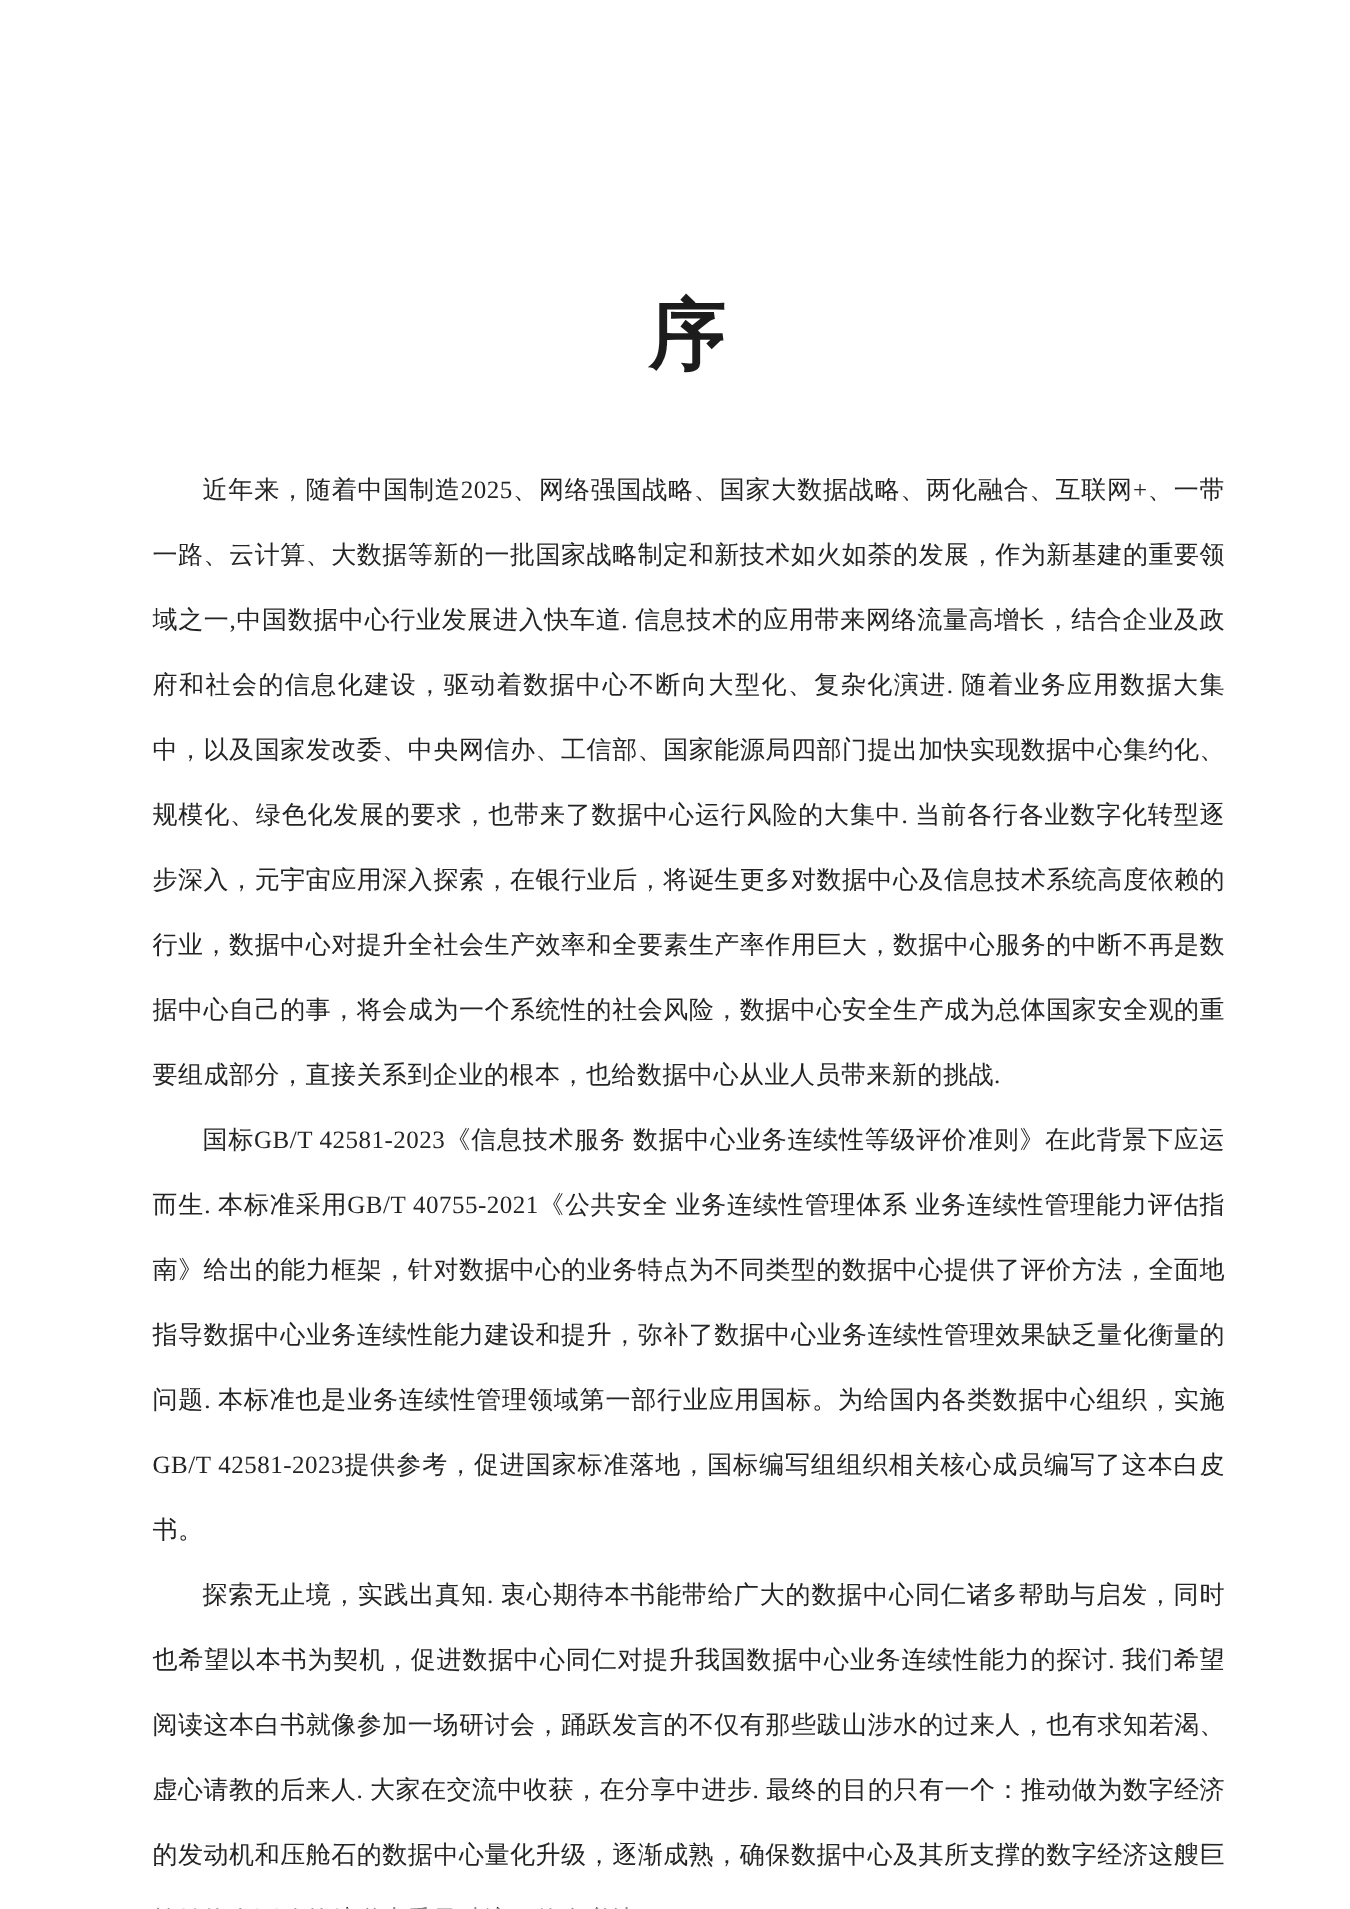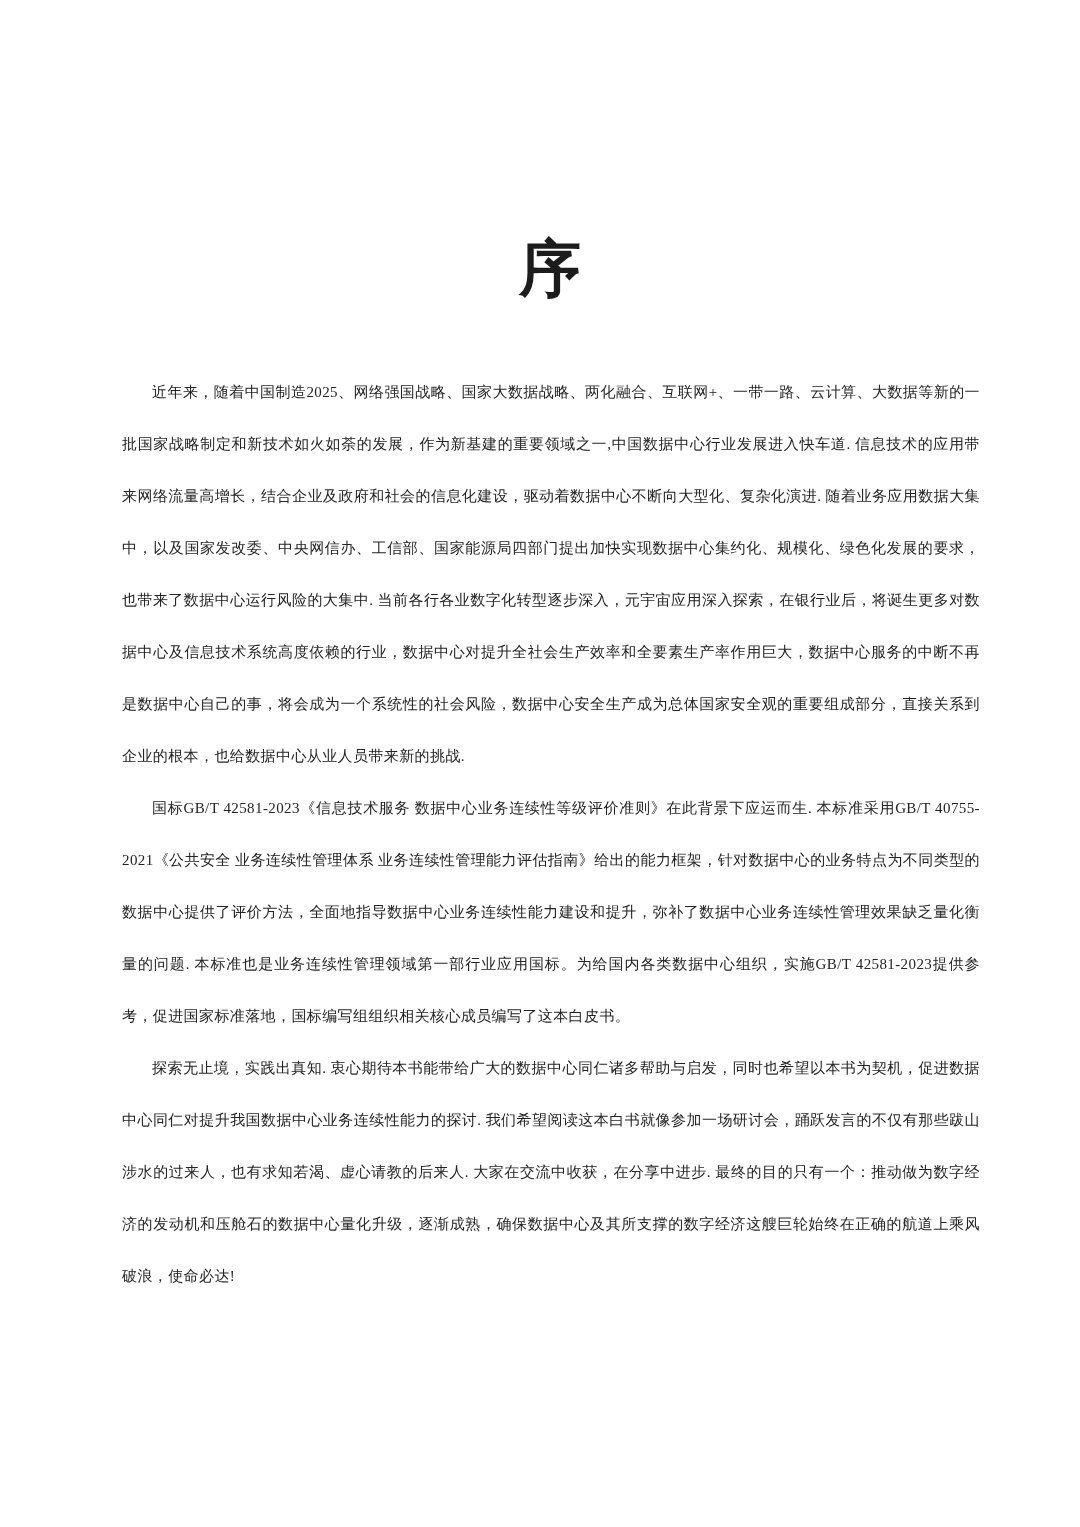--- a/index.html
+++ b/index.html
@@ -27,21 +27,21 @@
     line-height: 1;
     font-weight: bold;
     letter-spacing: 2px;
     color: #1c1c1c;
   }
   .body-text {
     margin-top: 66px;
   }
   .body-text p {
     margin: 0;
-    font-size: 15px;
+    font-size: 20px;
     line-height: 52px;
     text-align: justify;
     text-justify: inter-character;
     text-indent: 2em;
     letter-spacing: 0.4px;
     color: #242424;
   }
 </style>
 </head>
 <body>

